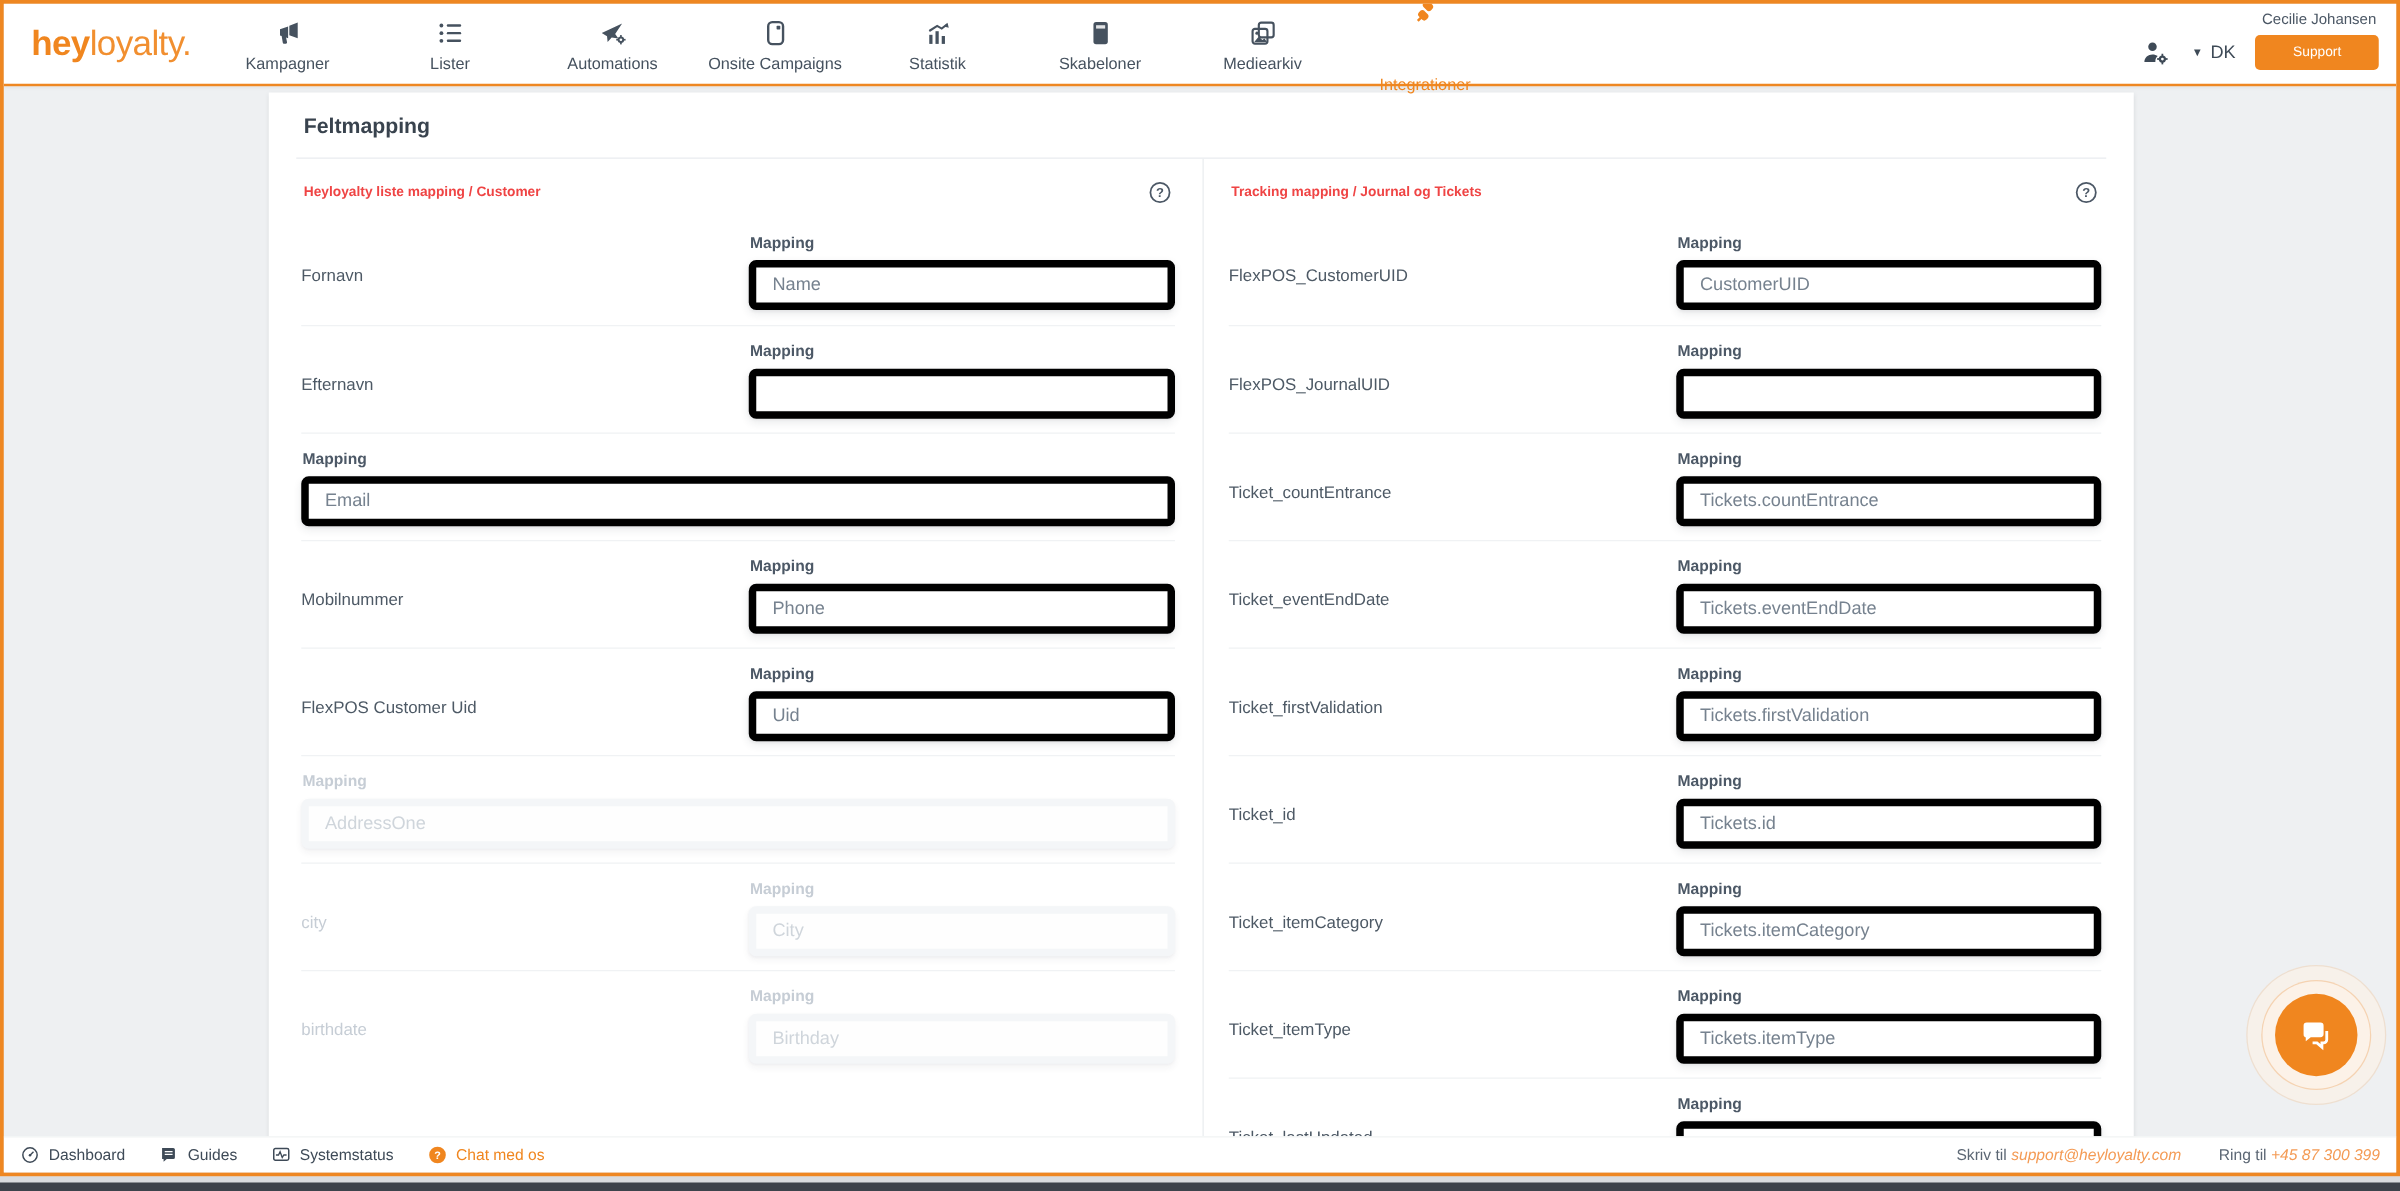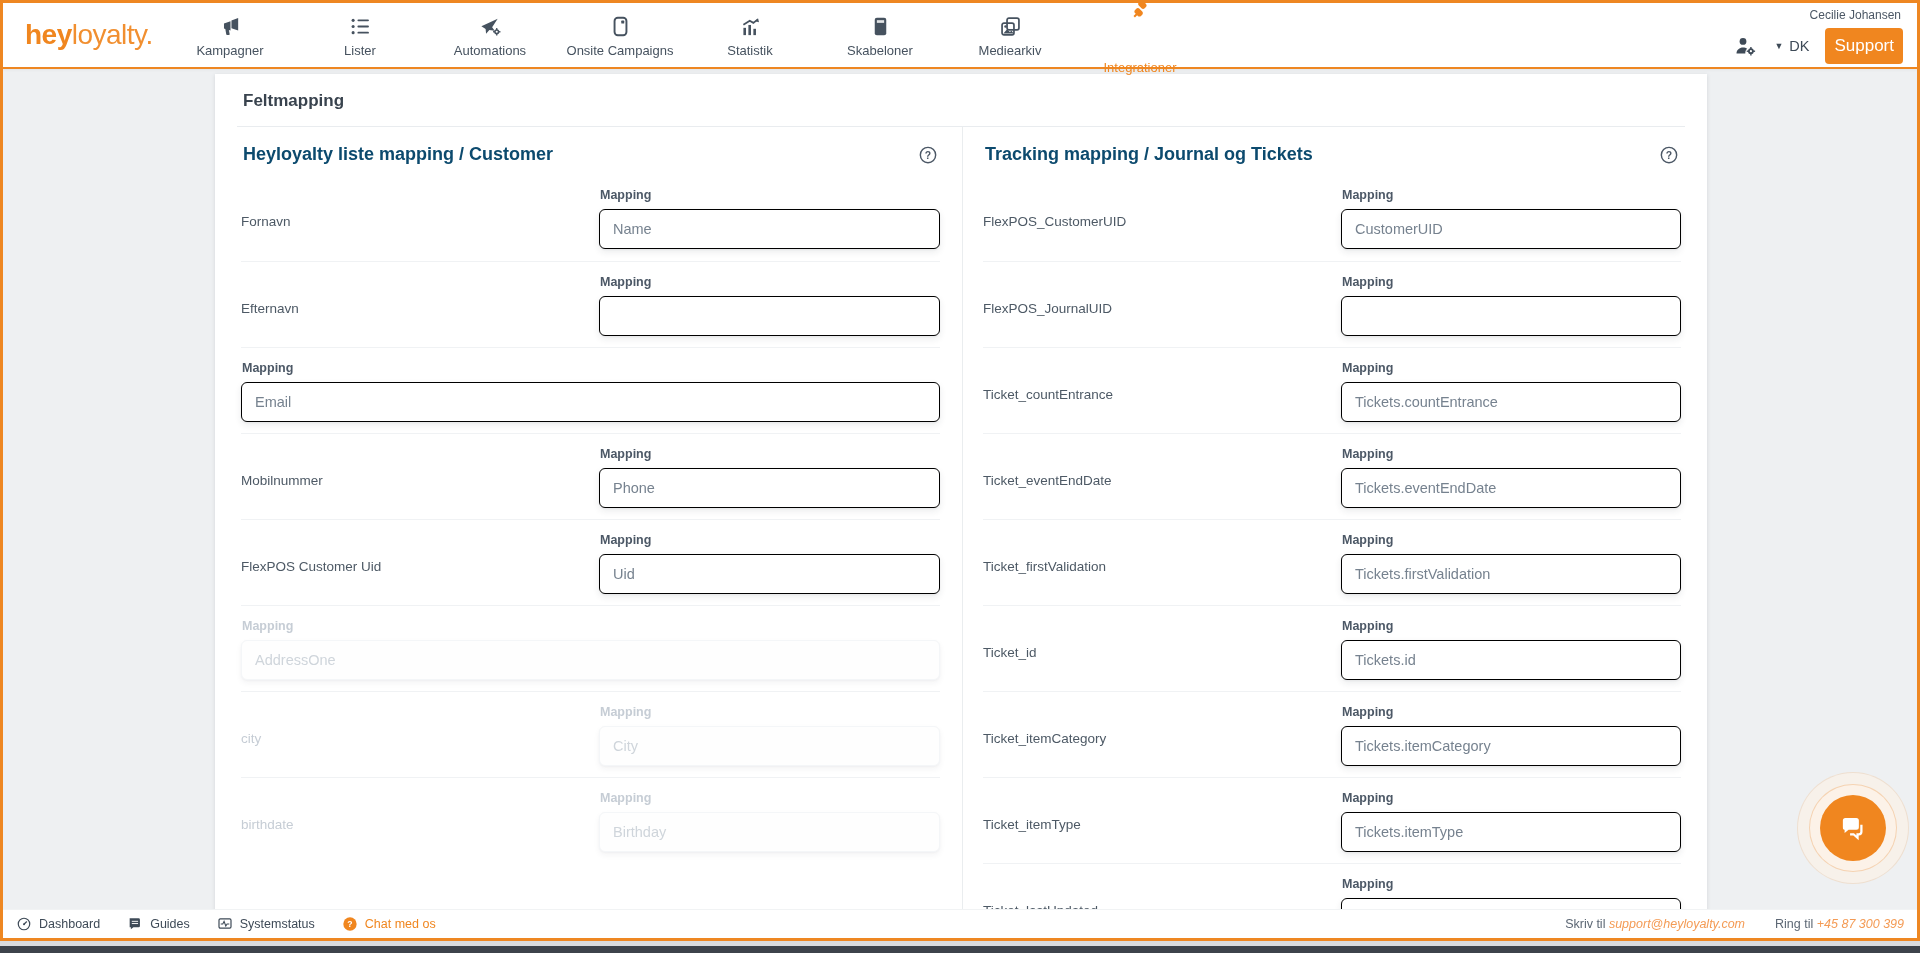--- a/index.html
+++ b/index.html
@@ -28,48 +28,48 @@
     justify-content:center; gap:5px; cursor:pointer; color:#46525f; font-size:13px; padding-top:2px; }
   .nav-item svg { width:23px; height:23px; display:block; }
   .nav-item.active { color:#f0861f;gap:40px; }
   .user-name { position:absolute; top:5px; right:16px; font-size:12px; color:#4b5765; }
   .top-controls { position:absolute; top:25px; right:14px; display:flex; align-items:center; gap:16px; }
   .usergear { width:24px; height:24px; color:#3e4a57; cursor:pointer; }
   .usergear svg { width:24px; height:24px; }
   .lang { display:flex; align-items:center; gap:6px; font-size:14.5px; color:#3e4a57; cursor:pointer; }
   .lang .caret { font-size:9px; color:#3e4a57; }
   .support-btn { background:#f0861f; color:#fff; border:none; border-radius:4px;
-    padding:8px 9px; font-size:17px; cursor:pointer; font-family:inherit; }
+    padding:8px 30px; font-size:11px; cursor:pointer; font-family:inherit; }
 
   
   .main { position:absolute; left:0; right:0; top:66px; bottom:28px; overflow:hidden; }
   .card {
     position:absolute; left:212px; top:5px; width:1492px; height:1200px;
     background:#fff; box-shadow:0 1px 4px rgba(40,50,60,.13); padding:0 26px; box-sizing:border-box;
   }
   .page-title { font-size:17px; font-weight:bold; color:#39434e; padding:17px 2px 15px; }
   .title-divider { border-bottom:1px solid #e9ecef; margin:0 -4px; }
   .columns { display:flex; align-items:stretch; min-height:900px; }
   .col { box-sizing:border-box; }
   .col-left { width:721px; padding-right:22px; }
   .col-right { flex:1; border-left:1px solid #eaedef; padding-left:20px; }
   .section-head { display:flex; align-items:center; justify-content:space-between;
     padding:17px 2px 10px; }
-  .section-title { font-size:18px; font-weight:bold; color:#0c4a6e; }
+  .section-title { font-size:11px; font-weight:bold; color:#ef4444; }
   .help { width:20px; height:20px; cursor:pointer; flex:0 0 auto; }
   .help svg { width:20px; height:20px; }
 
   .frow { display:flex; min-height:86px; box-sizing:border-box; padding:12px 0 10px; }
   .frow + .frow { border-top:1px solid #f0f2f4; }
   .frow-label { flex:0 0 358px; padding-top:27px; font-size:13.5px; color:#4d5965; }
   .frow-field { flex:1; }
   .map-label { font-size:12.5px; font-weight:bold; color:#4c5866; margin:1px 0 7px 1px; }
   .map-input {
     display:block; width:100%; height:40px; box-sizing:border-box; border-radius:6px;
-    background:#fff; border:1px solid #000000; padding:0 13px; font-size:14.5px; color:#76828f;
+    background:#fff; border:6px solid #000000; padding:0 13px; font-size:14.5px; color:#76828f;
     font-family:inherit; outline:none;
     box-shadow:0 1px 2px rgba(33,41,54,.05), 0 3px 7px rgba(33,41,54,.09);
   }
   .frow.disabled .frow-label { color:#c6cdd5; }
   .frow.disabled .map-label { color:#c6cdd5; }
   .map-input:disabled {
     background:#fefefe; color:#cfd5db; border-color:#f4f6f8;
     box-shadow:0 1px 2px rgba(33,41,54,.03), 0 3px 6px rgba(33,41,54,.05);
   }
   .map-input::placeholder { color:#cfd5db; opacity:1; }

